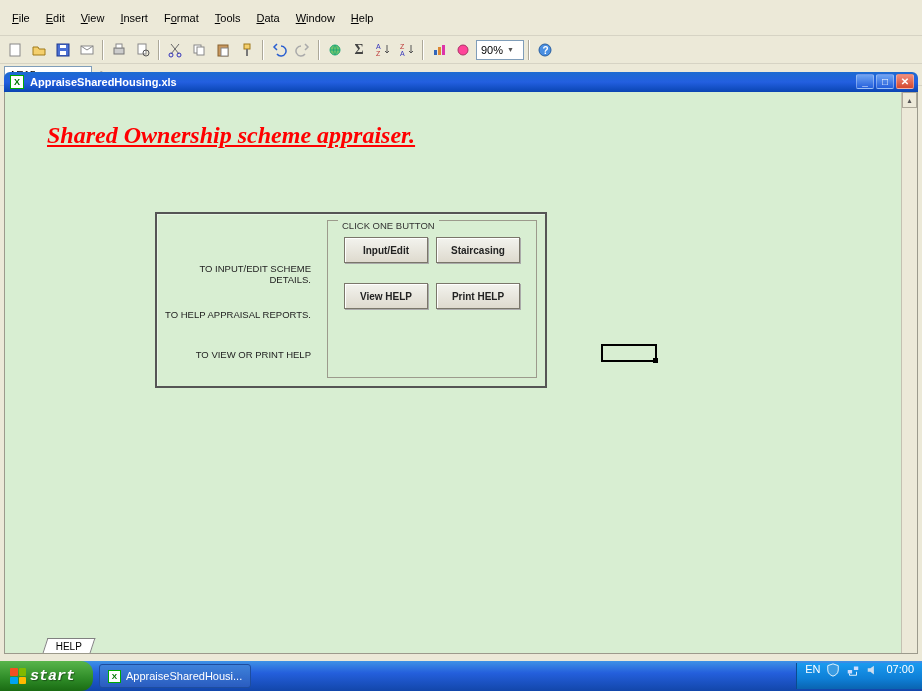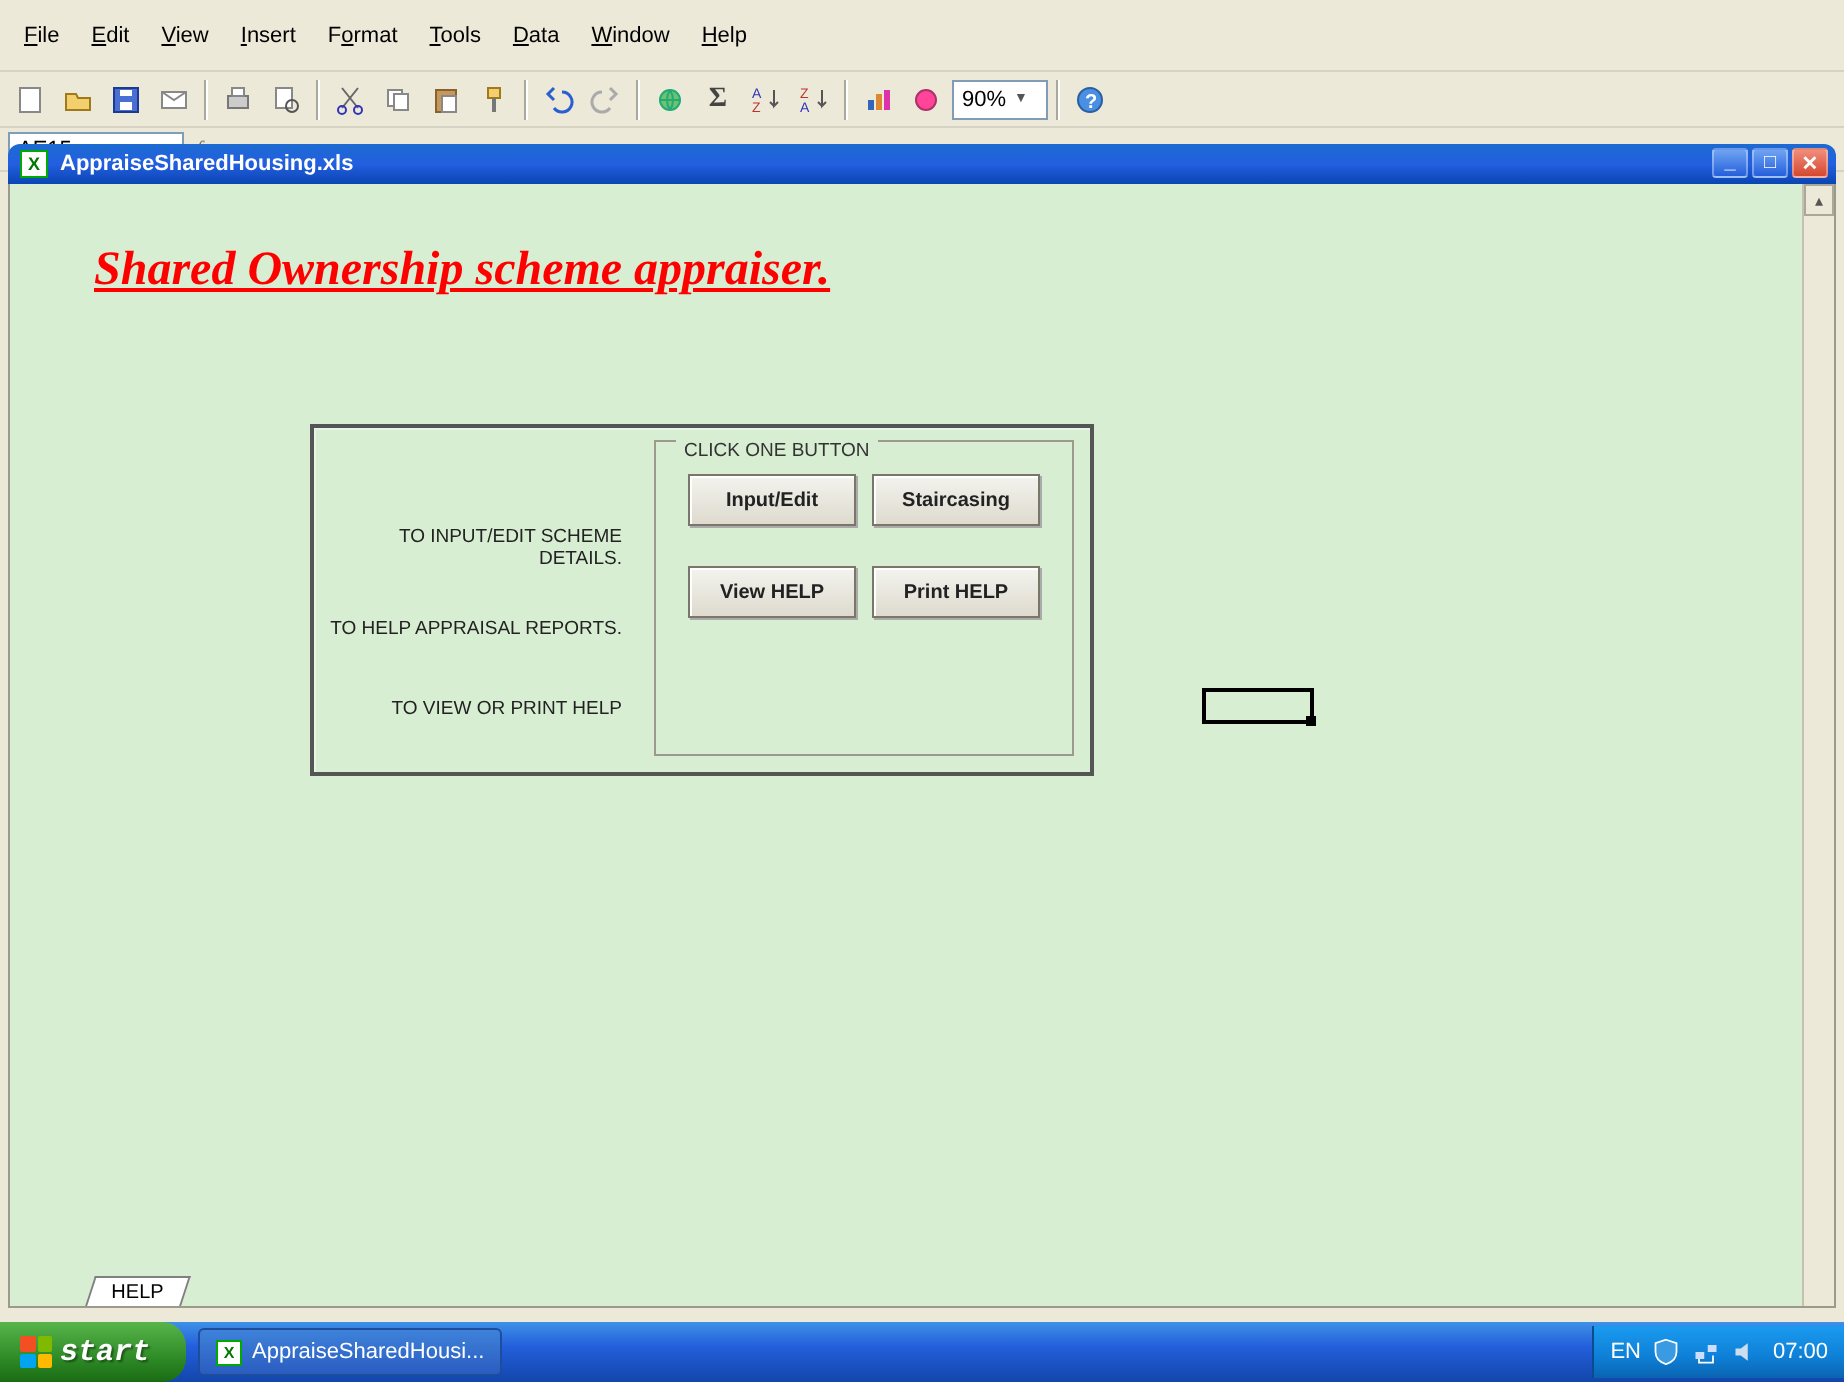--- a/index.html
+++ b/index.html
@@ -242,21 +242,21 @@
     display:flex; align-items:center;
     gap:5px;
     max-width: 160px;
     overflow:hidden;
     white-space:nowrap;
   }
   .tray {
     margin-left:auto;
     height:26px;
     background: linear-gradient(#1a9bf0,#0e7fd6 60%,#0a64b1);
-    display:flex; align-items:center;
+    display:flex; 
     padding: 0 8px;
     gap:6px;
     color:#fff;
     font-size:11px;
     border-left:1px solid #0b4c8f;
   }
   .tray svg, .tray .trayicon{ width:14px; height:14px; }
   .icon-sm { width:16px; height:16px; display:block; }
   .icon-doc { width:13px; height:13px; }
   .excel-icon {

